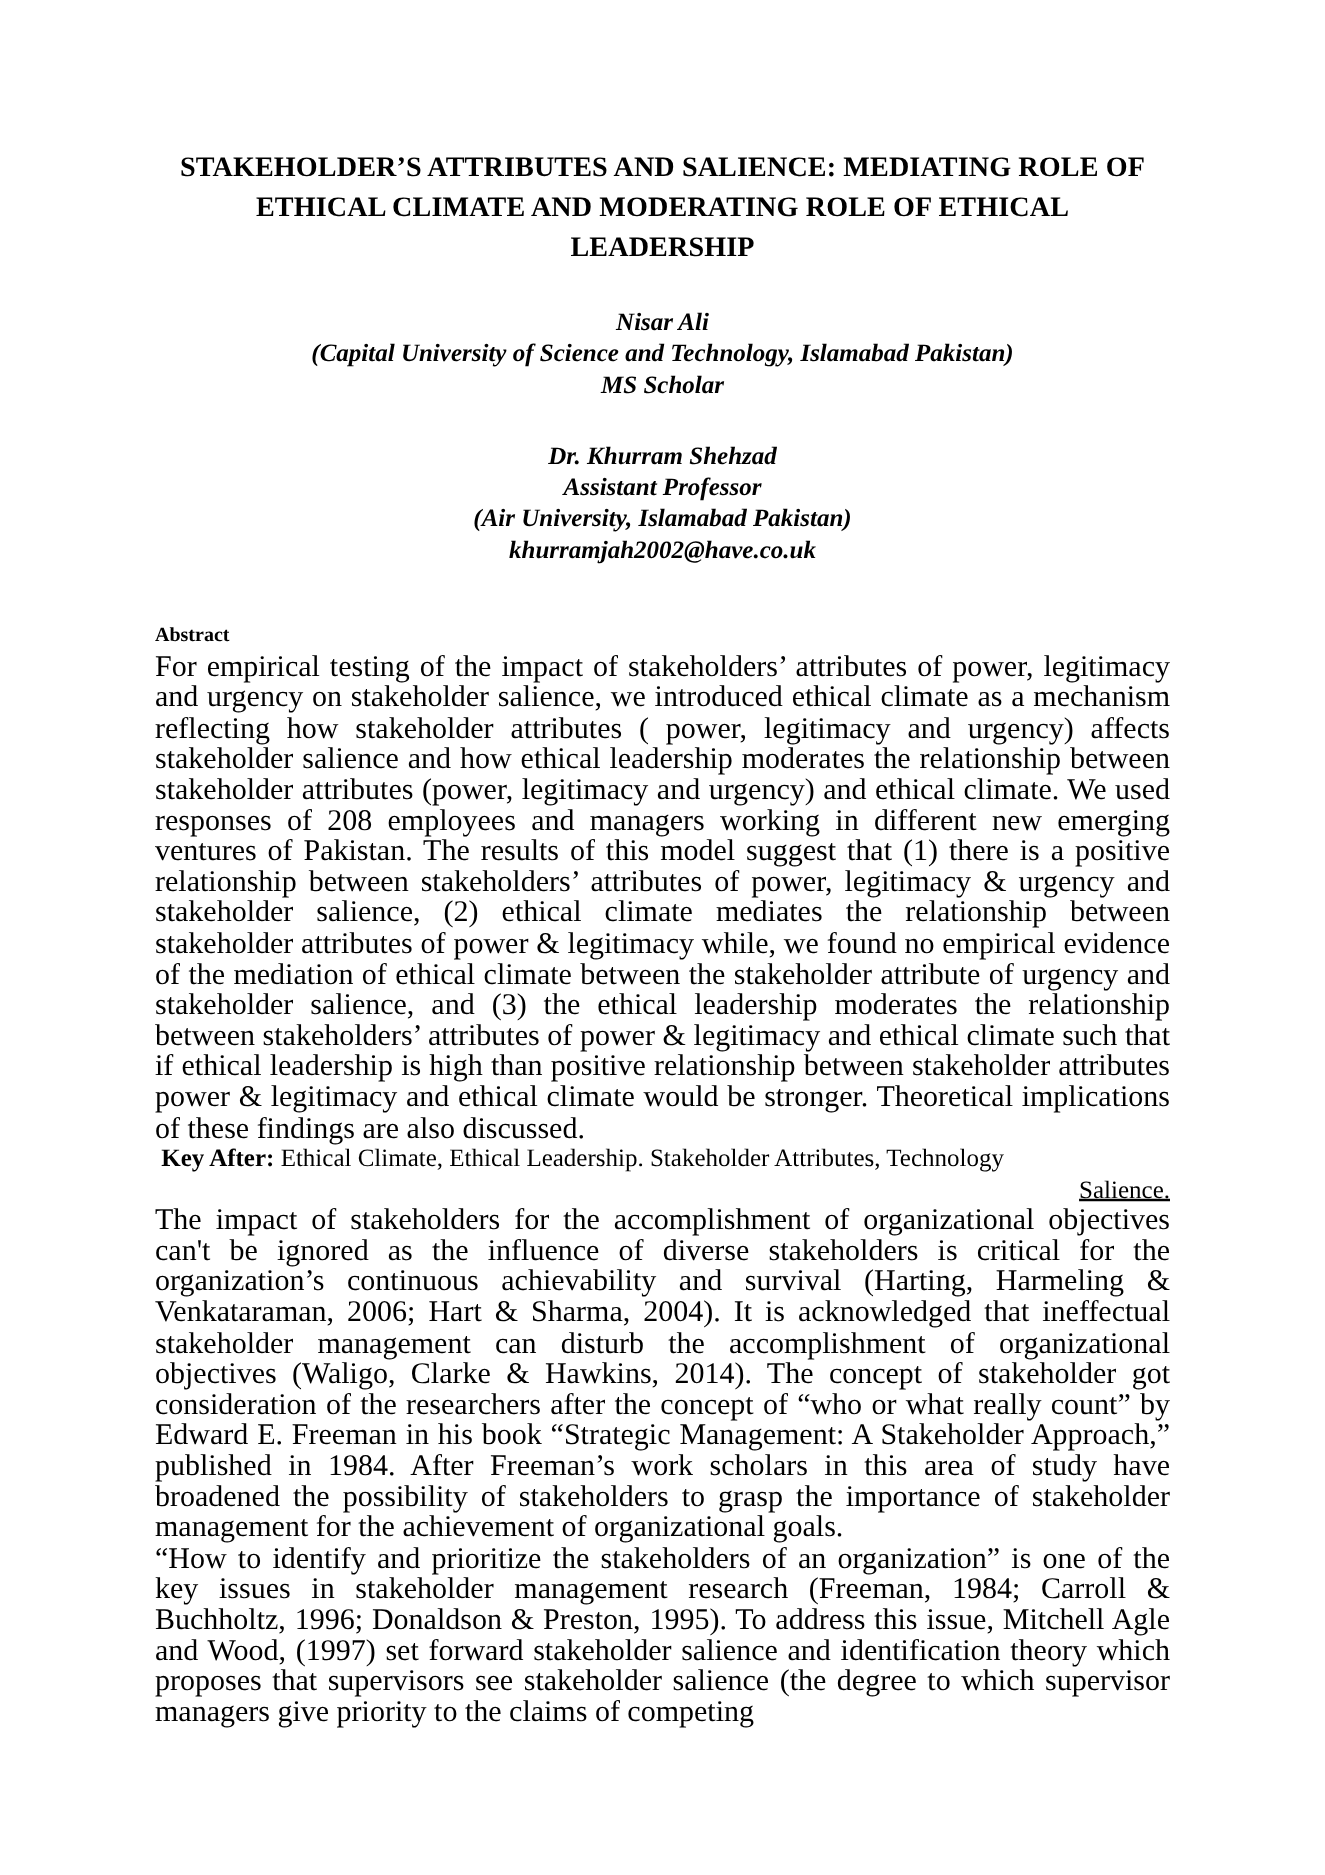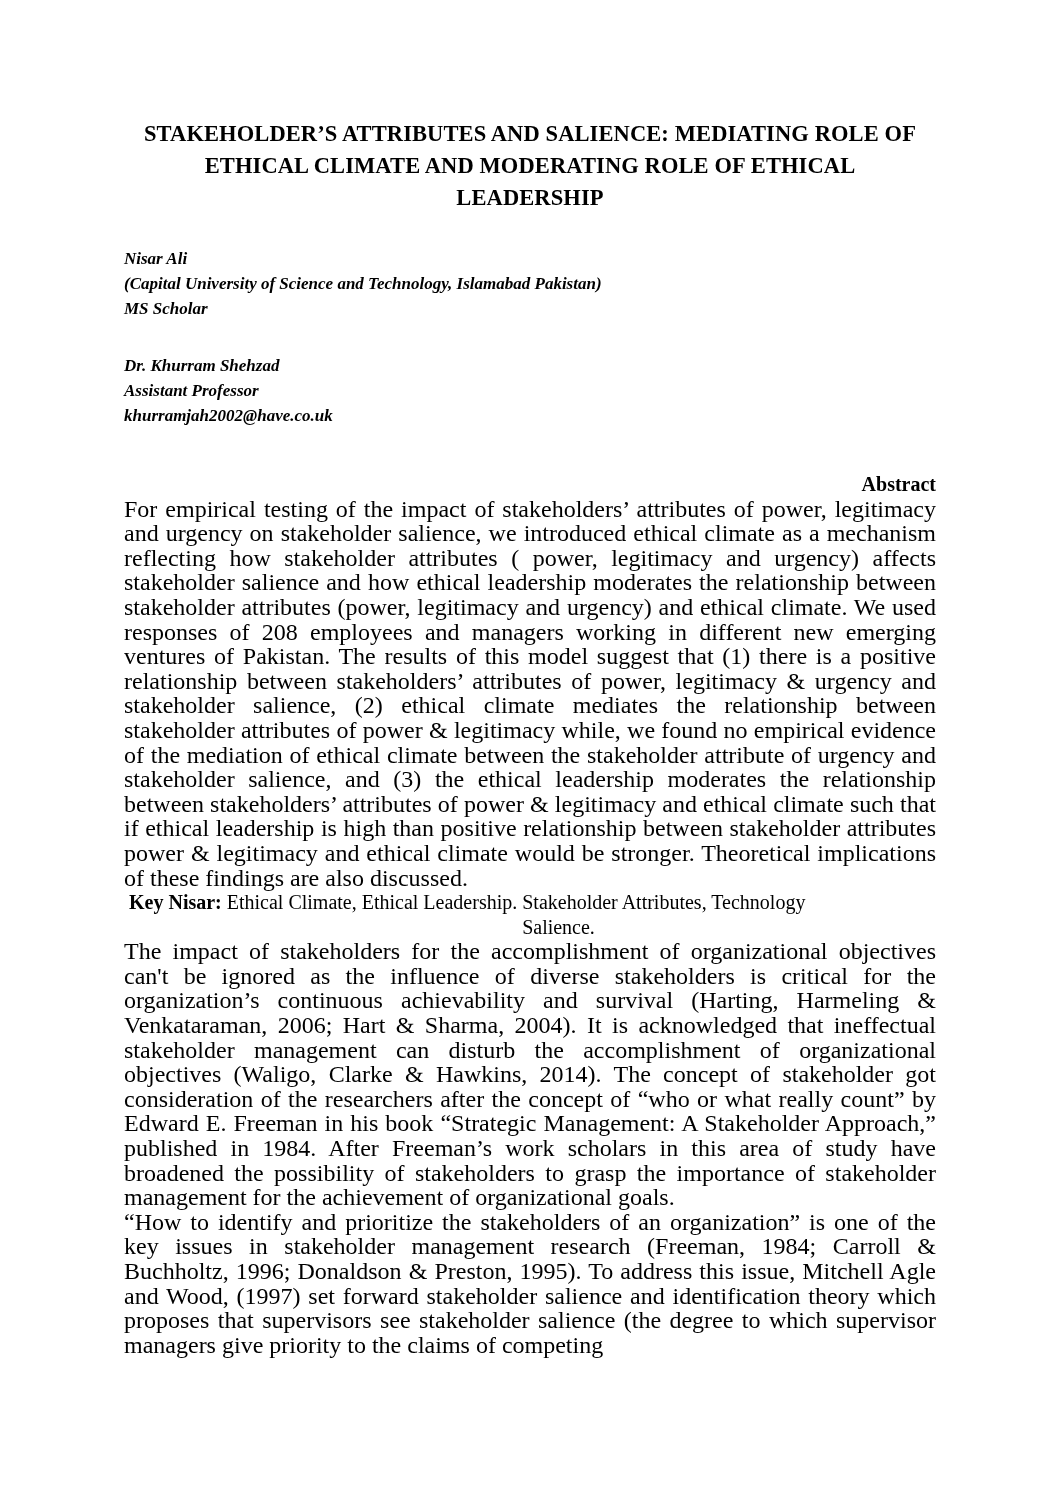--- a/index.html
+++ b/index.html
@@ -37,36 +37,36 @@
     font-weight: bold;
     line-height: 32px;
     text-align: center;
     letter-spacing: 0.1px;
     margin: 0;
     padding: 0 14px;
   }
 
   
   .author-block {
-    text-align: left;
+    text-align: center;
     font-weight: bold;
     font-style: italic;
-    font-size: 17px;
+    font-size: 20px;
     line-height: 25px;
   }
   .author-block-1 { margin-top: 32px; }
   .author-block-2 { margin-top: 32px; }
   .author-line { display: block; }
 
   
   .section-heading {
-    font-size: 20px;
+    font-size: 16px;
     font-weight: bold;
     line-height: 24.6px;
-    text-align: right;
+    text-align: left;
   }
   .abstract-heading { margin-top: 44px; }
   .intro-heading { margin-top: 0; }
 
   .body-para {
     font-size: 24px;
     line-height: 24.6px;
     text-align: justify;
     text-justify: inter-word;
     margin: 0;
@@ -81,49 +81,51 @@
     margin: 0;
     padding-left: 5px;
     text-indent: 0;
   }
   .keywords-para .kw-label {
     font-weight: bold;
   }
   .keywords-cont {
     display: block;
     padding-left: 52px;
-    text-align: center;
+    text-align: right;
+    text-decoration: underline;
   }
 </style>
 </head>
 <body>
 
 <div class="page">
   <div class="content">
 
     <h1 class="paper-title">STAKEHOLDER’S ATTRIBUTES AND SALIENCE: MEDIATING ROLE OF ETHICAL CLIMATE AND MODERATING ROLE OF ETHICAL LEADERSHIP</h1>
 
     <div class="author-block author-block-1">
       <span class="author-line">Nisar Ali</span>
       <span class="author-line">(Capital University of Science and Technology, Islamabad Pakistan)</span>
       <span class="author-line">MS Scholar</span>
     </div>
 
     <div class="author-block author-block-2">
       <span class="author-line">Dr. Khurram Shehzad</span>
       <span class="author-line">Assistant Professor</span>
+      <span class="author-line">(Air University, Islamabad Pakistan)</span>
       <span class="author-line">khurramjah2002@have.co.uk</span>
     </div>
 
     <div class="section-heading abstract-heading">Abstract</div>
 
     <p class="body-para">For empirical testing of the impact of stakeholders’ attributes of power, legitimacy and urgency on stakeholder salience, we introduced ethical climate as a mechanism reflecting how stakeholder attributes ( power, legitimacy and urgency) affects stakeholder salience and how ethical leadership moderates the relationship between stakeholder attributes (power, legitimacy and urgency) and ethical climate. We used responses of 208 employees and managers working in different new emerging ventures of Pakistan. The results of this model suggest that (1) there is a positive relationship between stakeholders’ attributes of power, legitimacy &amp; urgency  and stakeholder salience, (2) ethical climate mediates the relationship between stakeholder attributes of power &amp; legitimacy while, we found no empirical evidence of the mediation of ethical climate between the stakeholder attribute of urgency and stakeholder salience, and (3) the  ethical leadership moderates the relationship between stakeholders’ attributes of power &amp; legitimacy and ethical climate such that if  ethical leadership is high than positive relationship between stakeholder attributes power &amp; legitimacy and ethical climate would be stronger. Theoretical implications of these findings are also discussed.</p>
 
     <p class="keywords-para">
-      <span class="kw-label">Key Nisar:</span><span> Ethical Climate, Ethical Leadership. Stakeholder Attributes, Technology</span><span class="keywords-cont">Salience.</span>
+      <span class="kw-label">Key After:</span><span> Ethical Climate, Ethical Leadership. Stakeholder Attributes, Technology</span><span class="keywords-cont">Salience.</span>
     </p>
 
 
     <p class="body-para">The impact of stakeholders for the accomplishment of organizational objectives can't be ignored as the influence of diverse stakeholders is critical for the organization’s continuous achievability and survival (Harting, Harmeling &amp; Venkataraman, 2006; Hart &amp; Sharma, 2004). It is acknowledged that ineffectual stakeholder management can disturb the accomplishment of organizational objectives (Waligo, Clarke &amp; Hawkins, 2014). The concept of stakeholder got consideration of the researchers after the concept of “who or what really count” by Edward E. Freeman in his book “Strategic Management: A Stakeholder Approach,” published in 1984. After Freeman’s work scholars in this area of study have broadened the possibility of stakeholders to grasp the importance of stakeholder management for the achievement of organizational goals.</p>
 
     <p class="body-para">“How to identify and prioritize the stakeholders of an organization” is one of the key issues in stakeholder management research (Freeman, 1984; Carroll &amp; Buchholtz, 1996; Donaldson &amp; Preston, 1995). To address this issue, Mitchell Agle and Wood, (1997) set forward stakeholder salience and identification theory which proposes that supervisors see stakeholder salience (the degree to which supervisor managers give priority to the claims of competing</p>
 
   </div>
 </div>
 

